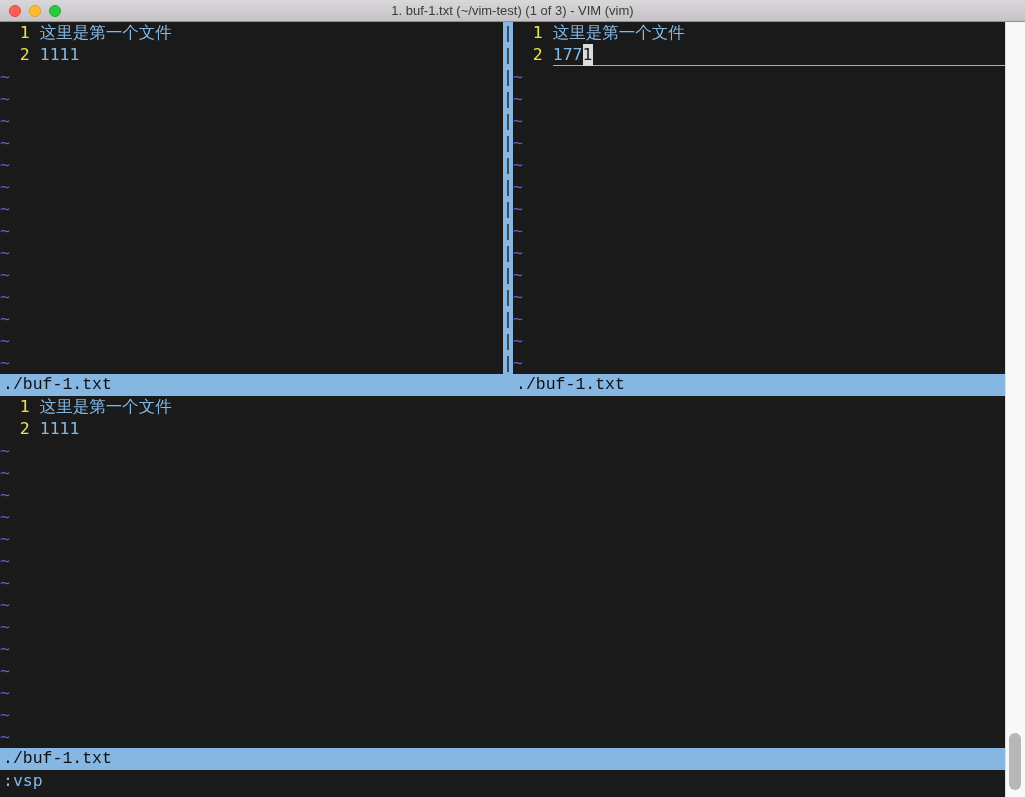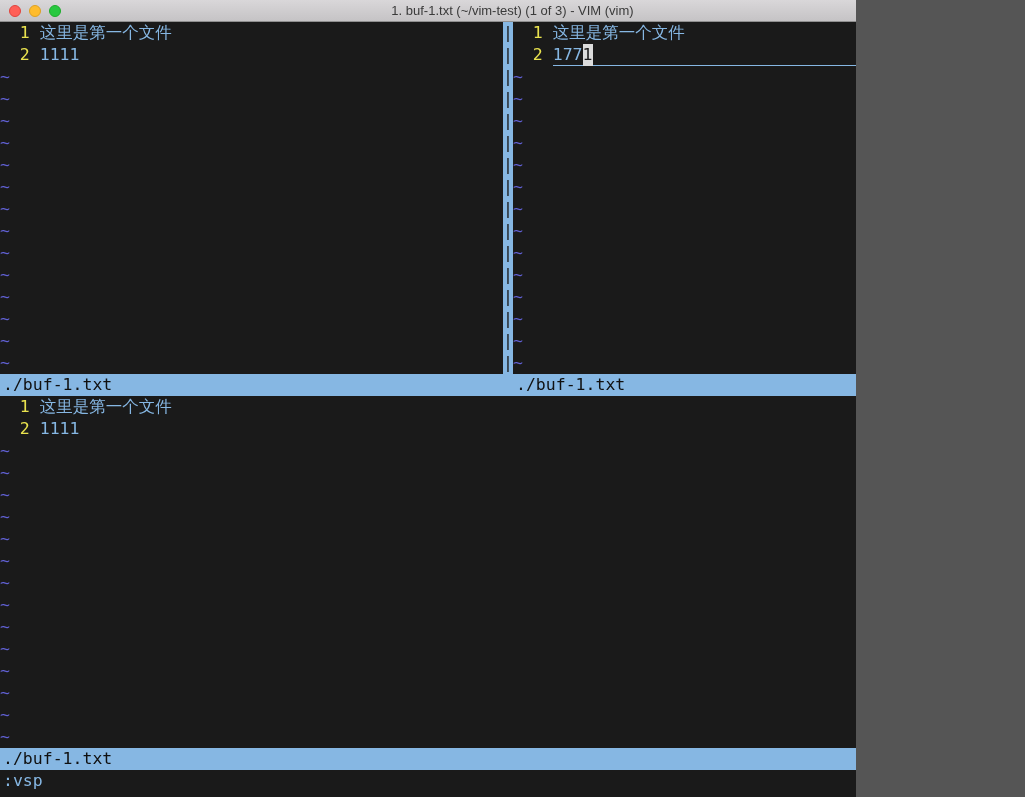--- a/index.html
+++ b/index.html
@@ -1,17 +1,17 @@
 <!DOCTYPE html>
 <html><head>
 <meta charset="utf-8">
 <style>
   html,body{margin:0;padding:0;background:#555;}
   #app{
-    position:relative;width:856px;height:797px;overflow:hidden;
+    position:relative;width:1025px;height:797px;overflow:hidden;
     font-family:"DejaVu Sans Mono","Liberation Mono",monospace;
     background:var(--bg,#1a1a1a);
   }
   
   .titlebar{
     position:absolute;left:0;top:0;width:1025px;height:22px;
     background:linear-gradient(#d9d7d9,#c5c3c5);
     border-bottom:1px solid #8f8f8f;box-sizing:border-box;
     display:flex;align-items:center;
   }
@@ -41,21 +41,21 @@
   .tilde{color:var(--tilde,#6161d6);}
   .underlined{border-bottom:1px solid var(--fg,#86b7e3);box-sizing:border-box;}
   .fill{flex:1;}
   .cursor-block{background:var(--cursor-bg,#dcdcdc);color:var(--cursor-fg,#1a1a1a);}
   
   .statusline{
     position:relative;width:1005px;height:22px;line-height:22px;
     background:var(--status-bg,#86b7e3);color:var(--status-fg,#101010);
     font-size:16.5px;white-space:pre;
   }
-  .status-label{position:absolute;left:3px;top:0;}
+  .status-label{position:absolute;left:3px;top:0;font-family:Liberation Mono, monospace;}
   .status-label.right{left:516px;}
   
   .cmdline{
     width:1005px;height:22px;line-height:22px;font-size:16.5px;
     color:var(--fg,#86b7e3);padding-left:3px;box-sizing:border-box;white-space:pre;
   }
   
   .scrollbar{
     position:absolute;right:0;top:0;width:20px;height:775px;
     background:#f8f8f8;border-left:1px solid #dedede;box-sizing:border-box;

